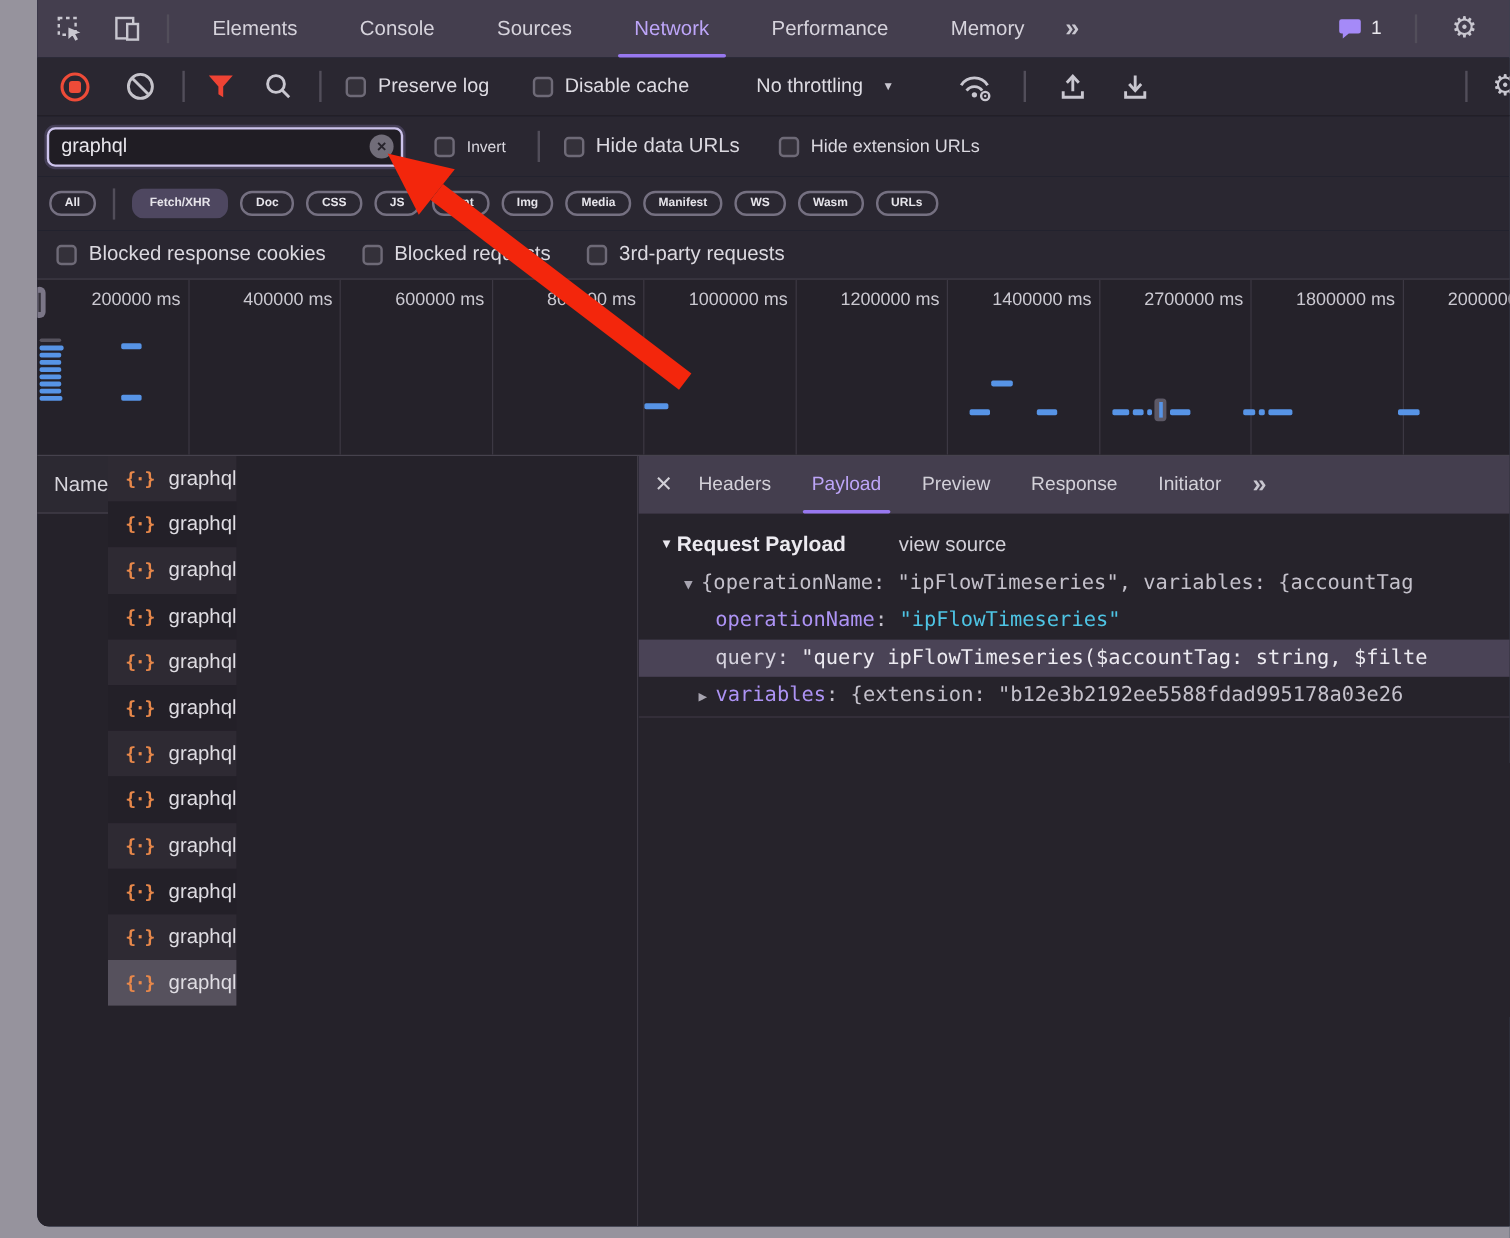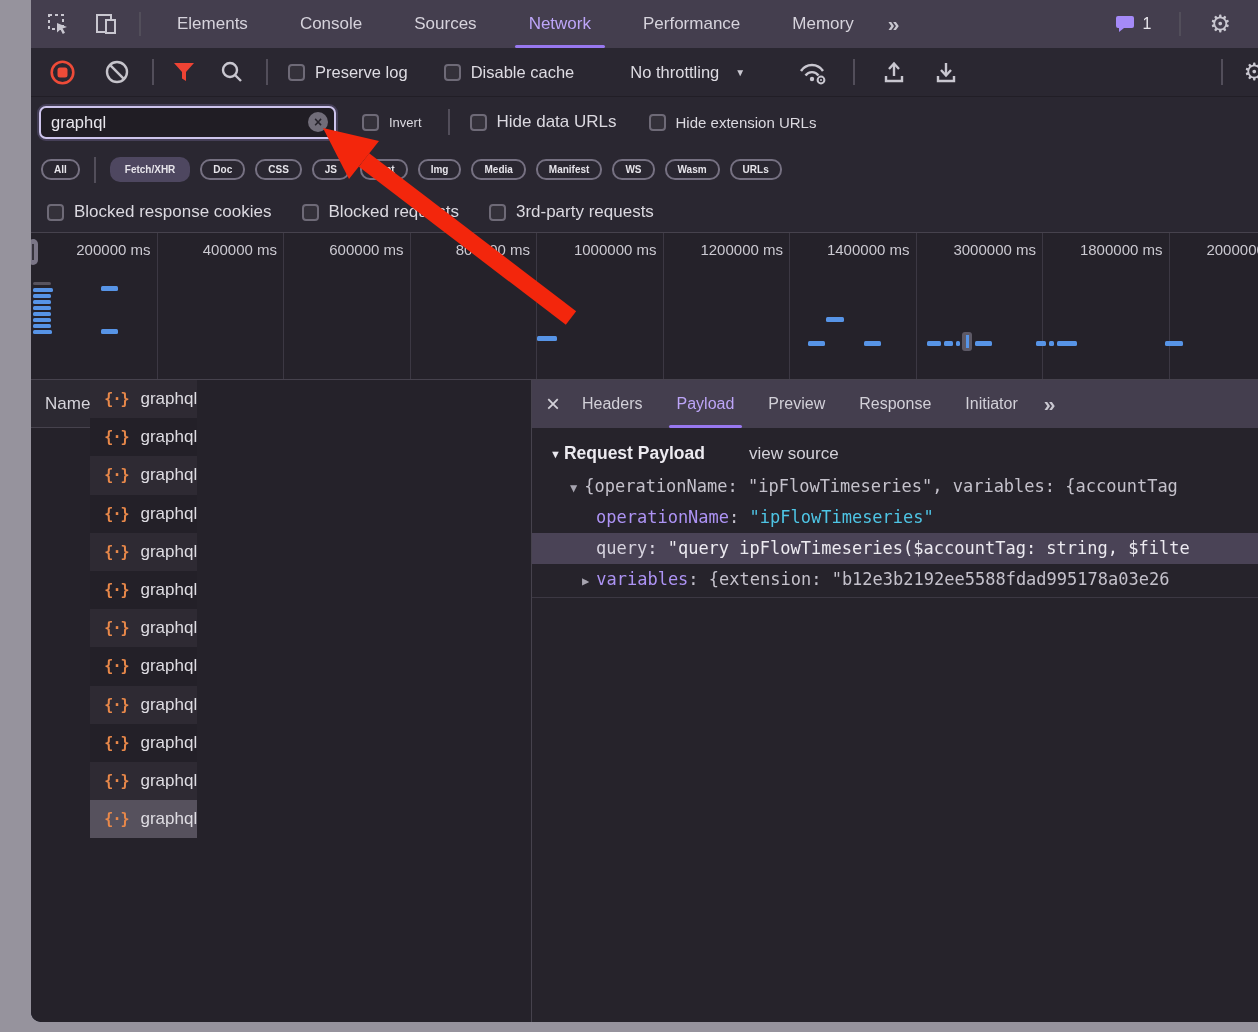--- a/index.html
+++ b/index.html
@@ -284,21 +284,21 @@
         <div class="tickcol" style="left: 506px; width: 126.5px;">
           <span>1000000 ms</span>
         </div>
         <div class="tickcol" style="left: 632.5px; width: 126.5px;">
           <span>1200000 ms</span>
         </div>
         <div class="tickcol" style="left: 759px; width: 126.5px;">
           <span>1400000 ms</span>
         </div>
         <div class="tickcol" style="left: 885.5px; width: 126.5px;">
-          <span>3000000 ms</span>
+          <span>2700000 ms</span>
         </div>
         <div class="tickcol" style="left: 1012px; width: 126.5px;">
           <span>1800000 ms</span>
         </div>
         <div class="tickcol" style="left: 1138.5px; width: 126.5px;">
           <span>2000000 ms</span>
         </div>
       </div>
     <div id="marks">
         <div class="mark grey" style="left: 2px; top: 49px; width: 18px; height: 3px;"></div>

